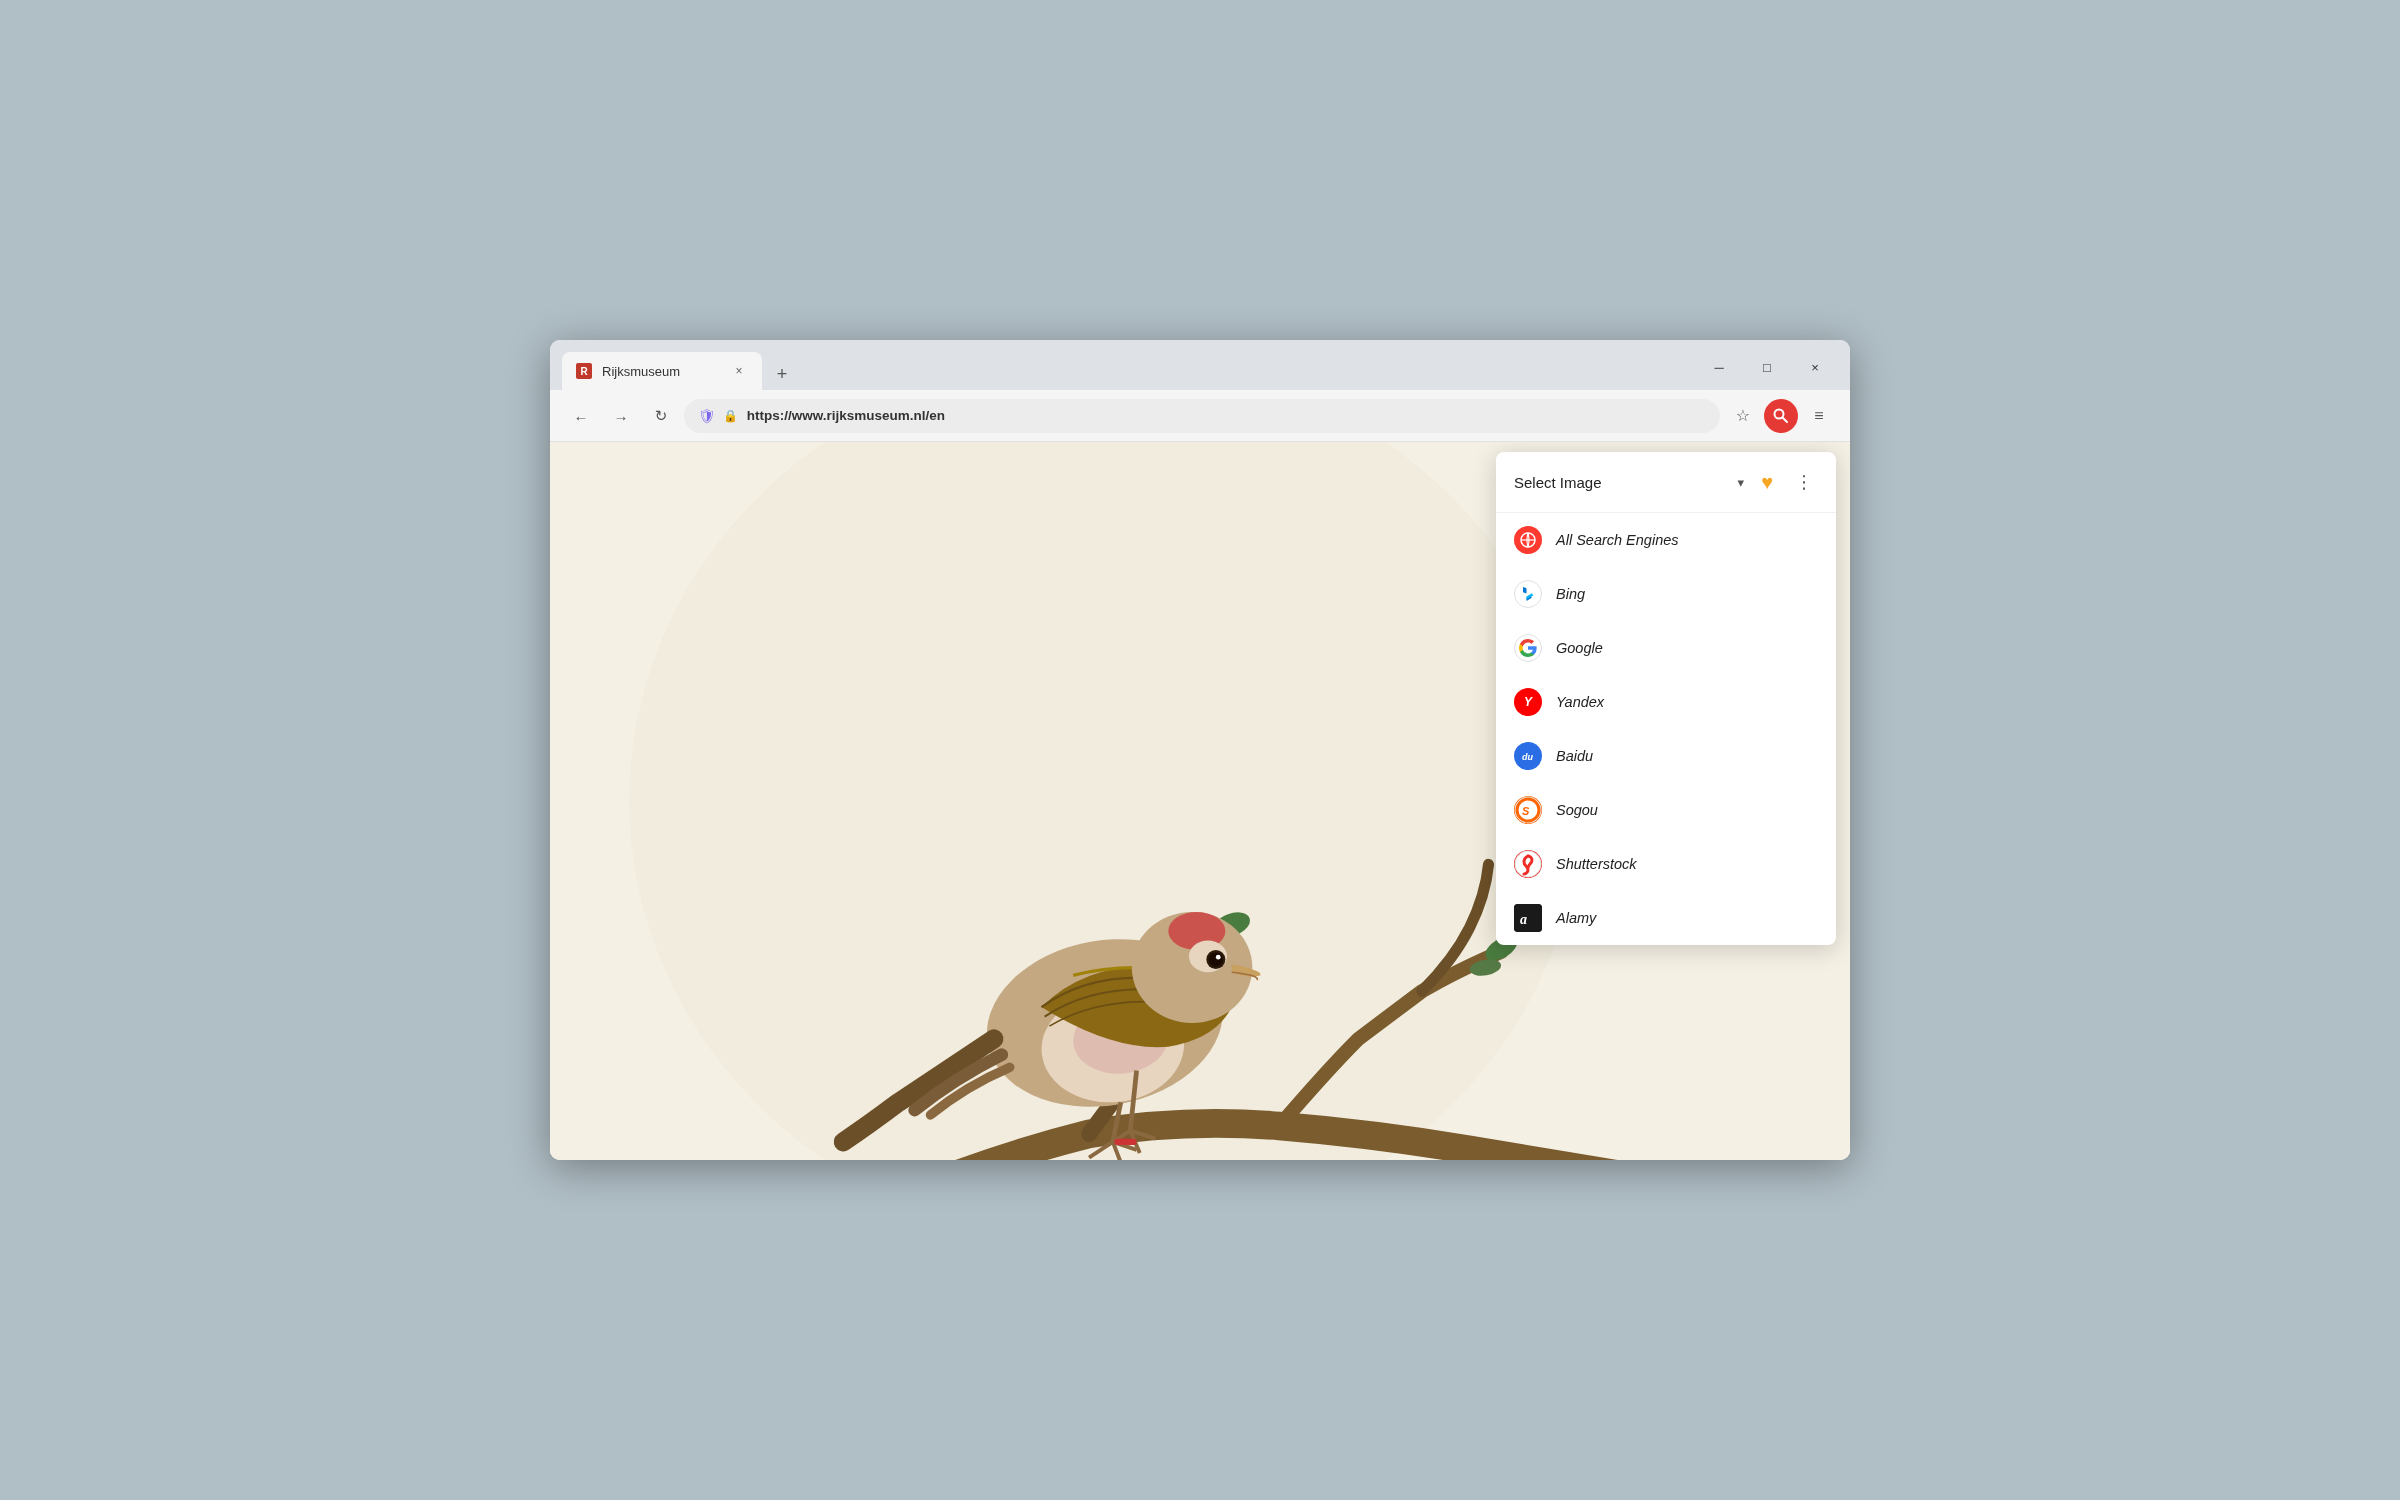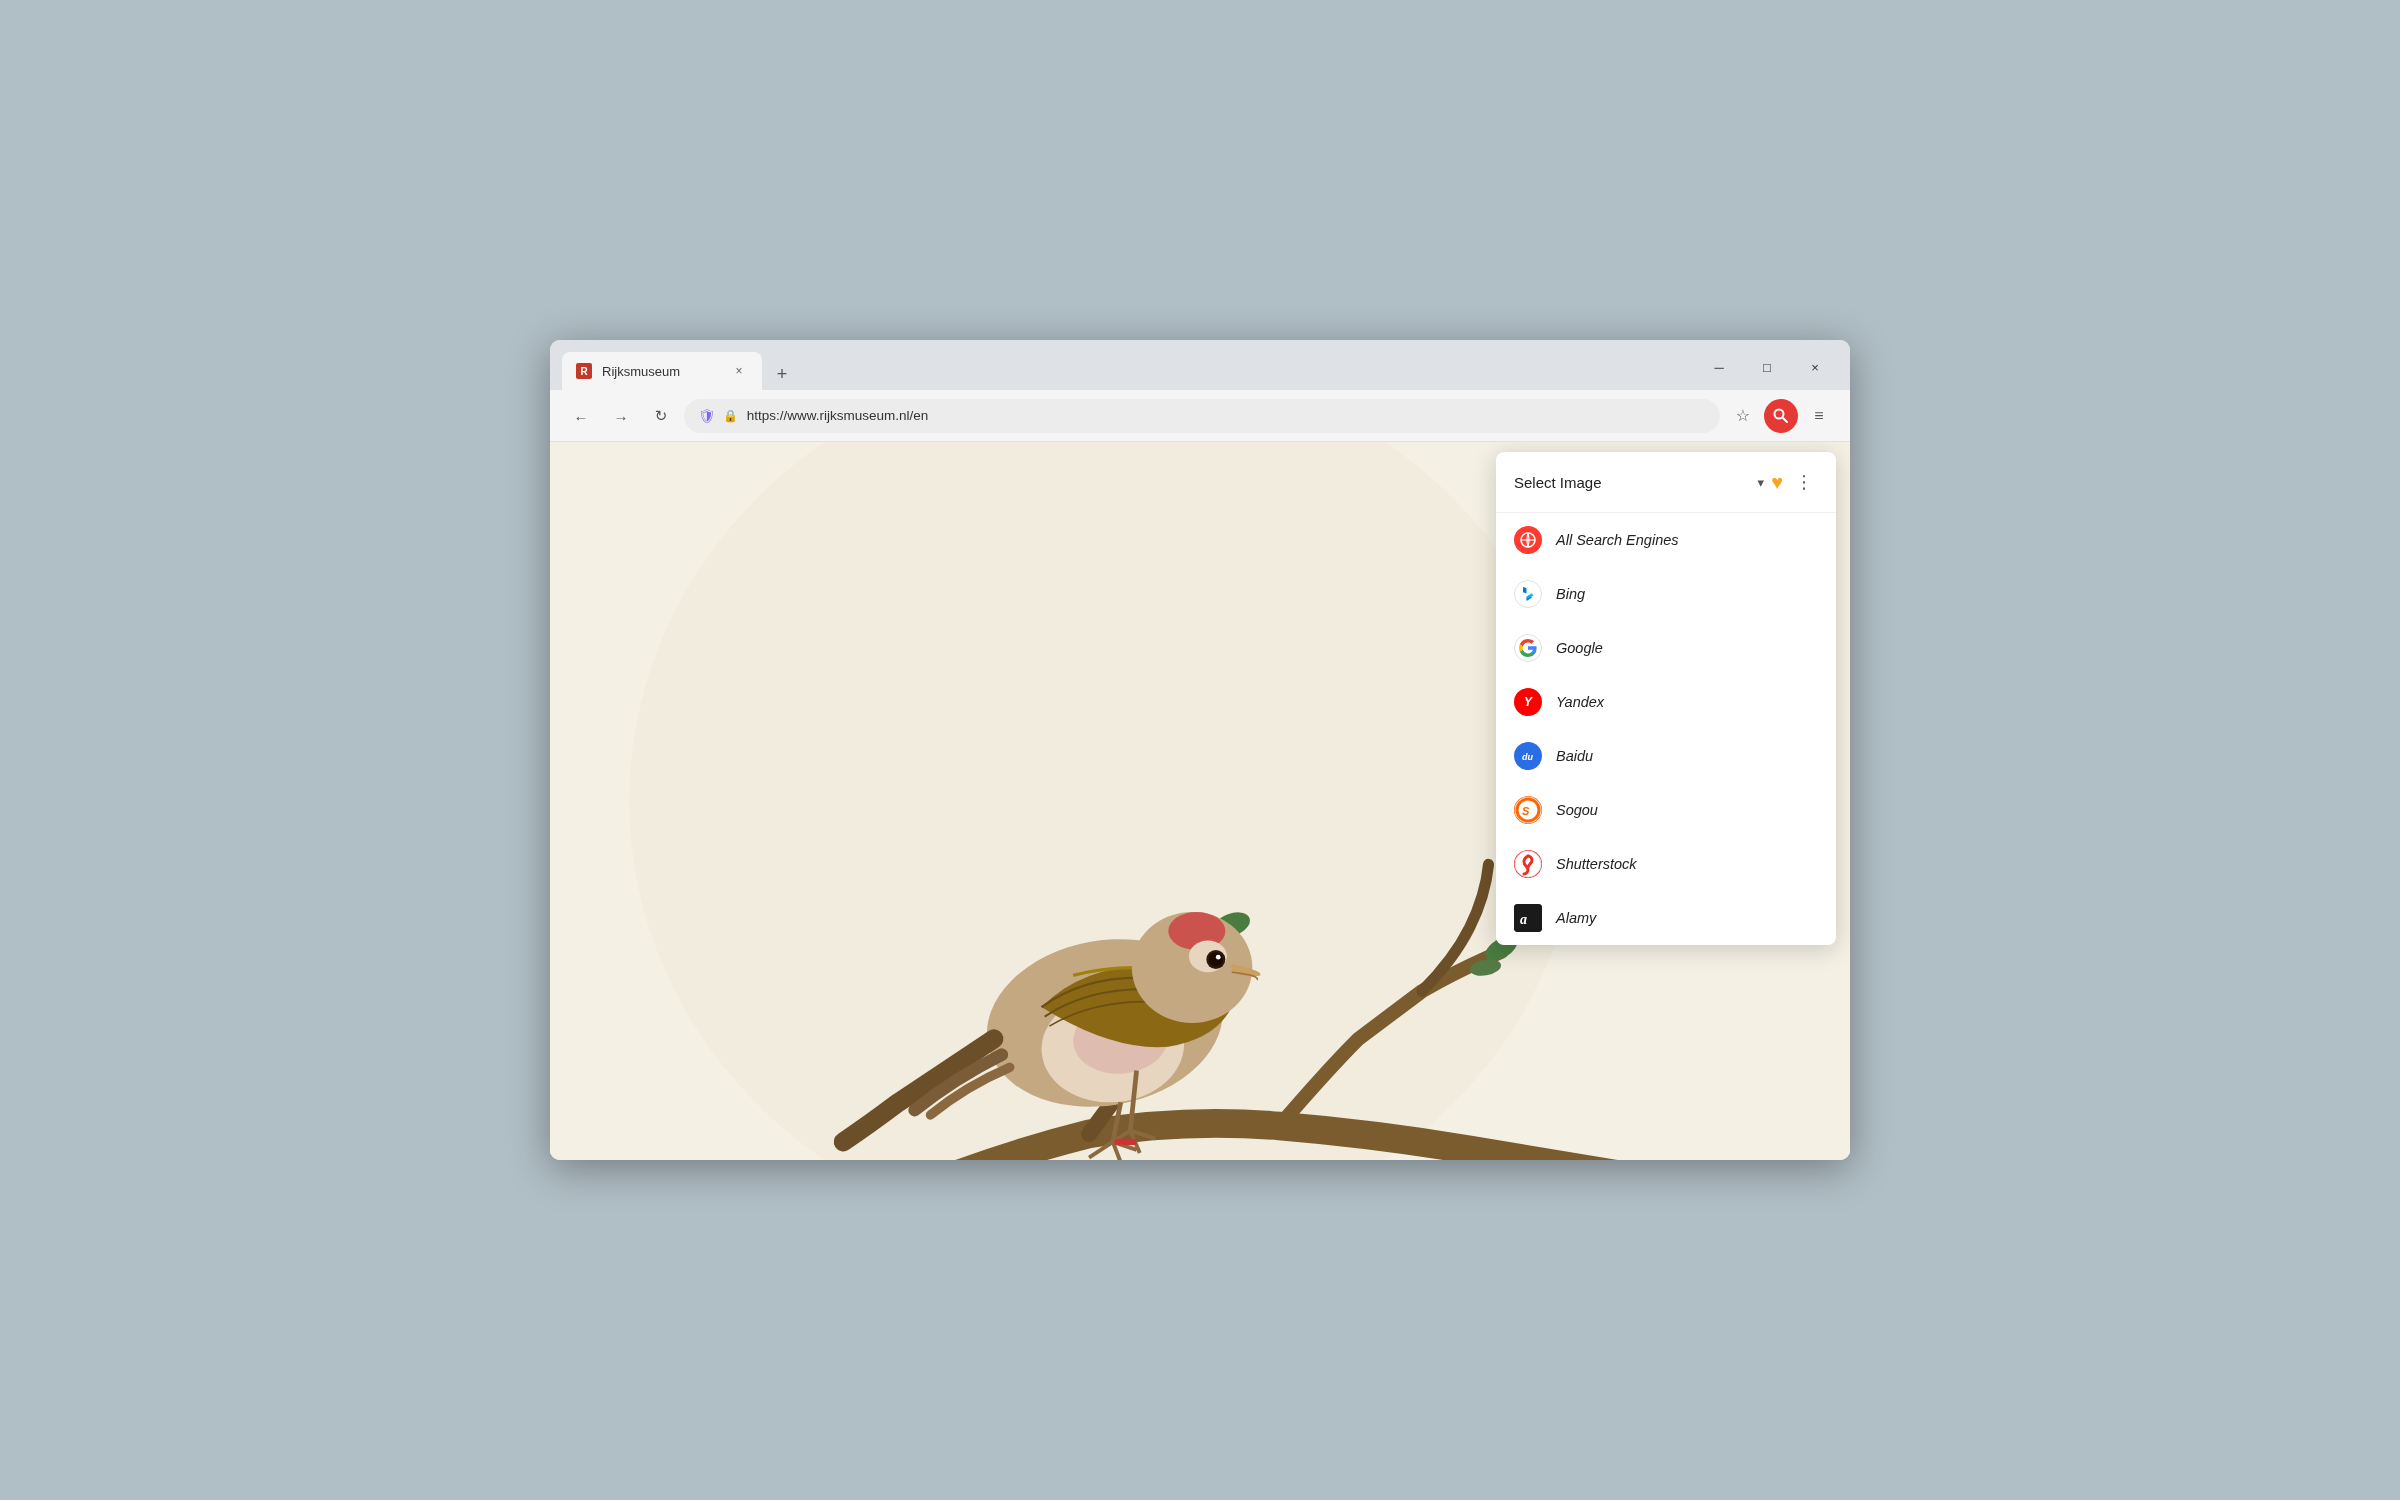--- a/index.html
+++ b/index.html
@@ -158,20 +158,21 @@
       font-size: 14px;
     }
 
     .address-lock {
       color: #666;
       font-size: 12px;
     }
 
     .address-text {
       flex: 1;
+      font-weight: bold;
     }
 
     .nav-right {
       display: flex;
       align-items: center;
       gap: 4px;
     }
 
     .nav-icon-btn {
       width: 34px;
@@ -231,21 +232,21 @@
       border-radius: 8px;
       box-shadow: 0 4px 24px rgba(0,0,0,0.18);
       overflow: hidden;
       z-index: 100;
     }
 
     .dropdown-header {
       display: flex;
       align-items: center;
       padding: 16px 18px;
-      gap: 7px;
+      gap: 17px;
       border-bottom: 1px solid #f0f0f0;
     }
 
     .dropdown-title {
       font-size: 15px;
       font-weight: 500;
       color: #222;
       flex: 1;
     }
 

